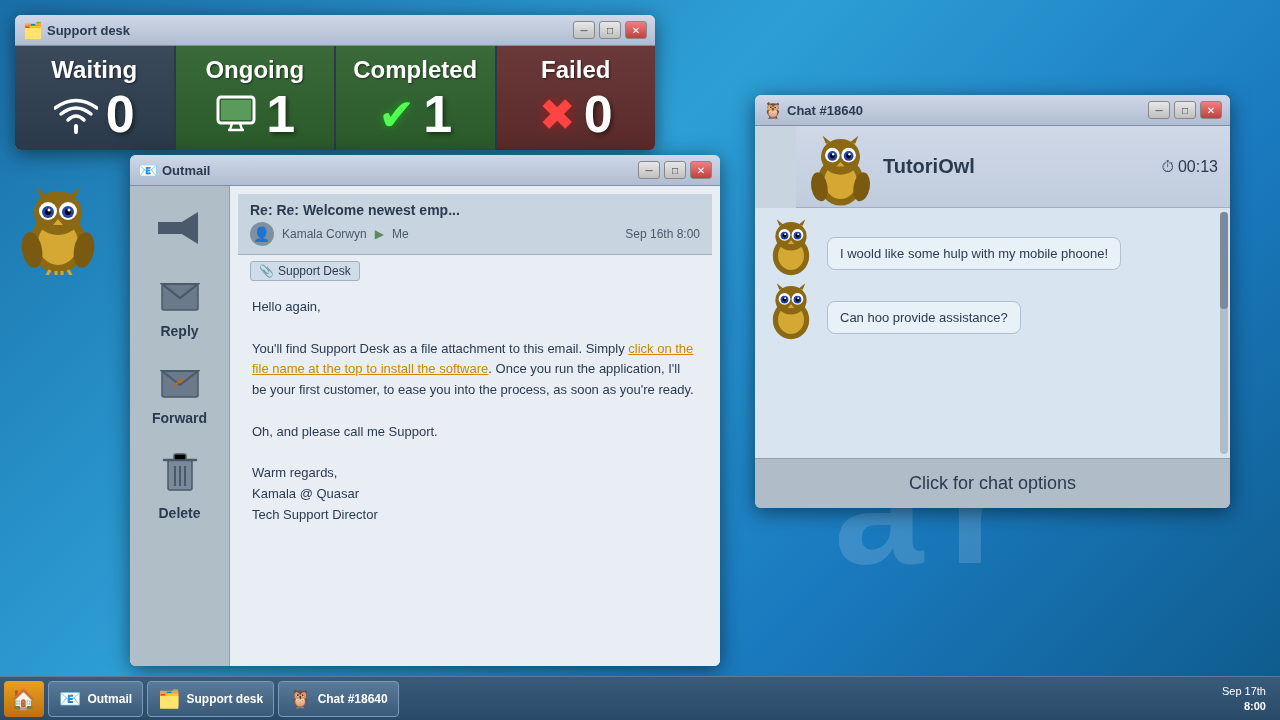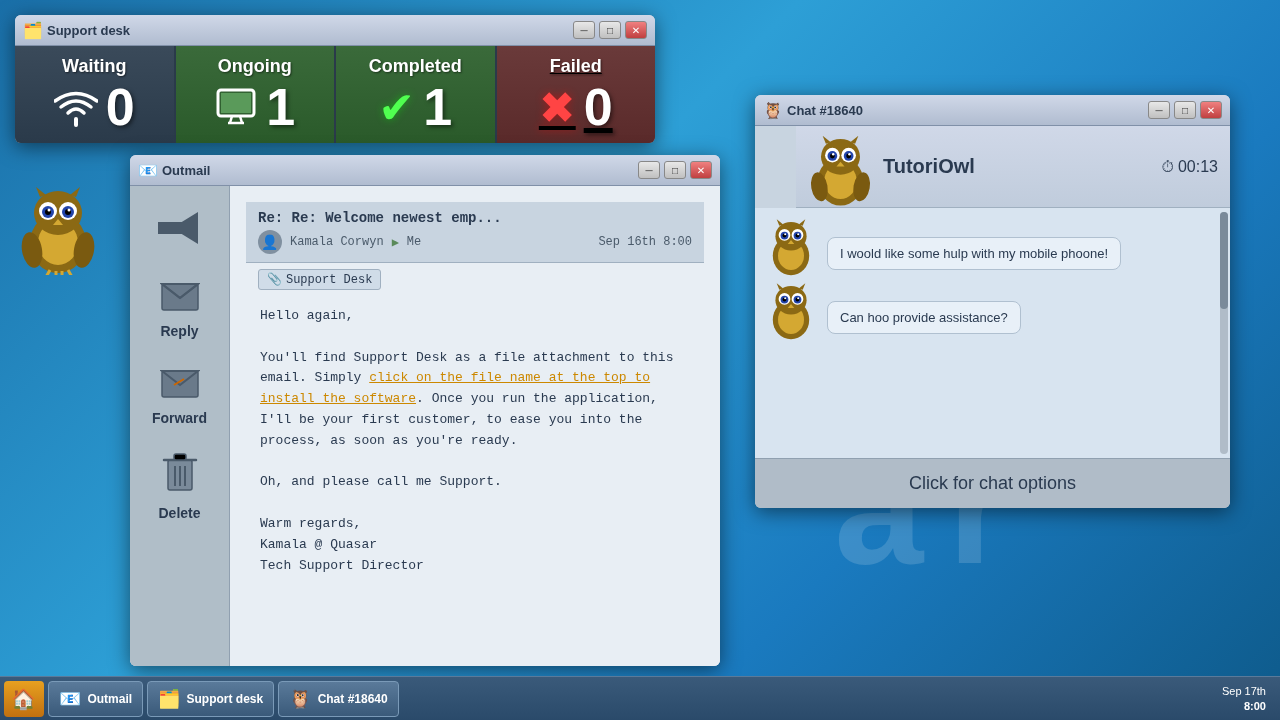--- a/index.html
+++ b/index.html
@@ -97,30 +97,29 @@
       display: flex;
       flex-direction: column;
       align-items: center;
       padding: 10px 8px;
       border-right: 2px solid #2a3a4a;
       position: relative;
     }
 
     .stat-box:last-child {
       border-right: none;
-      text-decoration: underline;
     }
 
     .stat-box.waiting { background: linear-gradient(to bottom, #3a4a5a, #2a3a4a); }
     .stat-box.ongoing { background: linear-gradient(to bottom, #3a6a3a, #2a5a2a); }
     .stat-box.completed { background: linear-gradient(to bottom, #3a6a3a, #2a5a2a); }
     .stat-box.failed { background: linear-gradient(to bottom, #6a3a3a, #5a2a2a); }
 
     .stat-label {
-      font-size: 18px;
+      font-size: 24px;
       font-weight: bold;
       color: white;
       text-shadow: 1px 1px 2px rgba(0,0,0,0.5);
     }
 
     .stat-icon-count {
       display: flex;
       align-items: center;
       gap: 8px;
       margin-top: 4px;
@@ -197,22 +196,21 @@
 
     .outmail-sidebar-btn .btn-label {
       font-size: 14px;
       font-weight: bold;
       color: #2a3a50;
     }
 
     .outmail-content {
       flex: 1;
       background: #e8eef4;
-      padding: 16px;
-      font-family: Liberation Mono, monospace;
+      padding: 8px;
     }
 
     .email-header {
       background: #c8d4e0;
       padding: 8px 12px;
       border-bottom: 1px solid #a0b0c0;
     }
 
     .email-subject {
       font-size: 14px;

